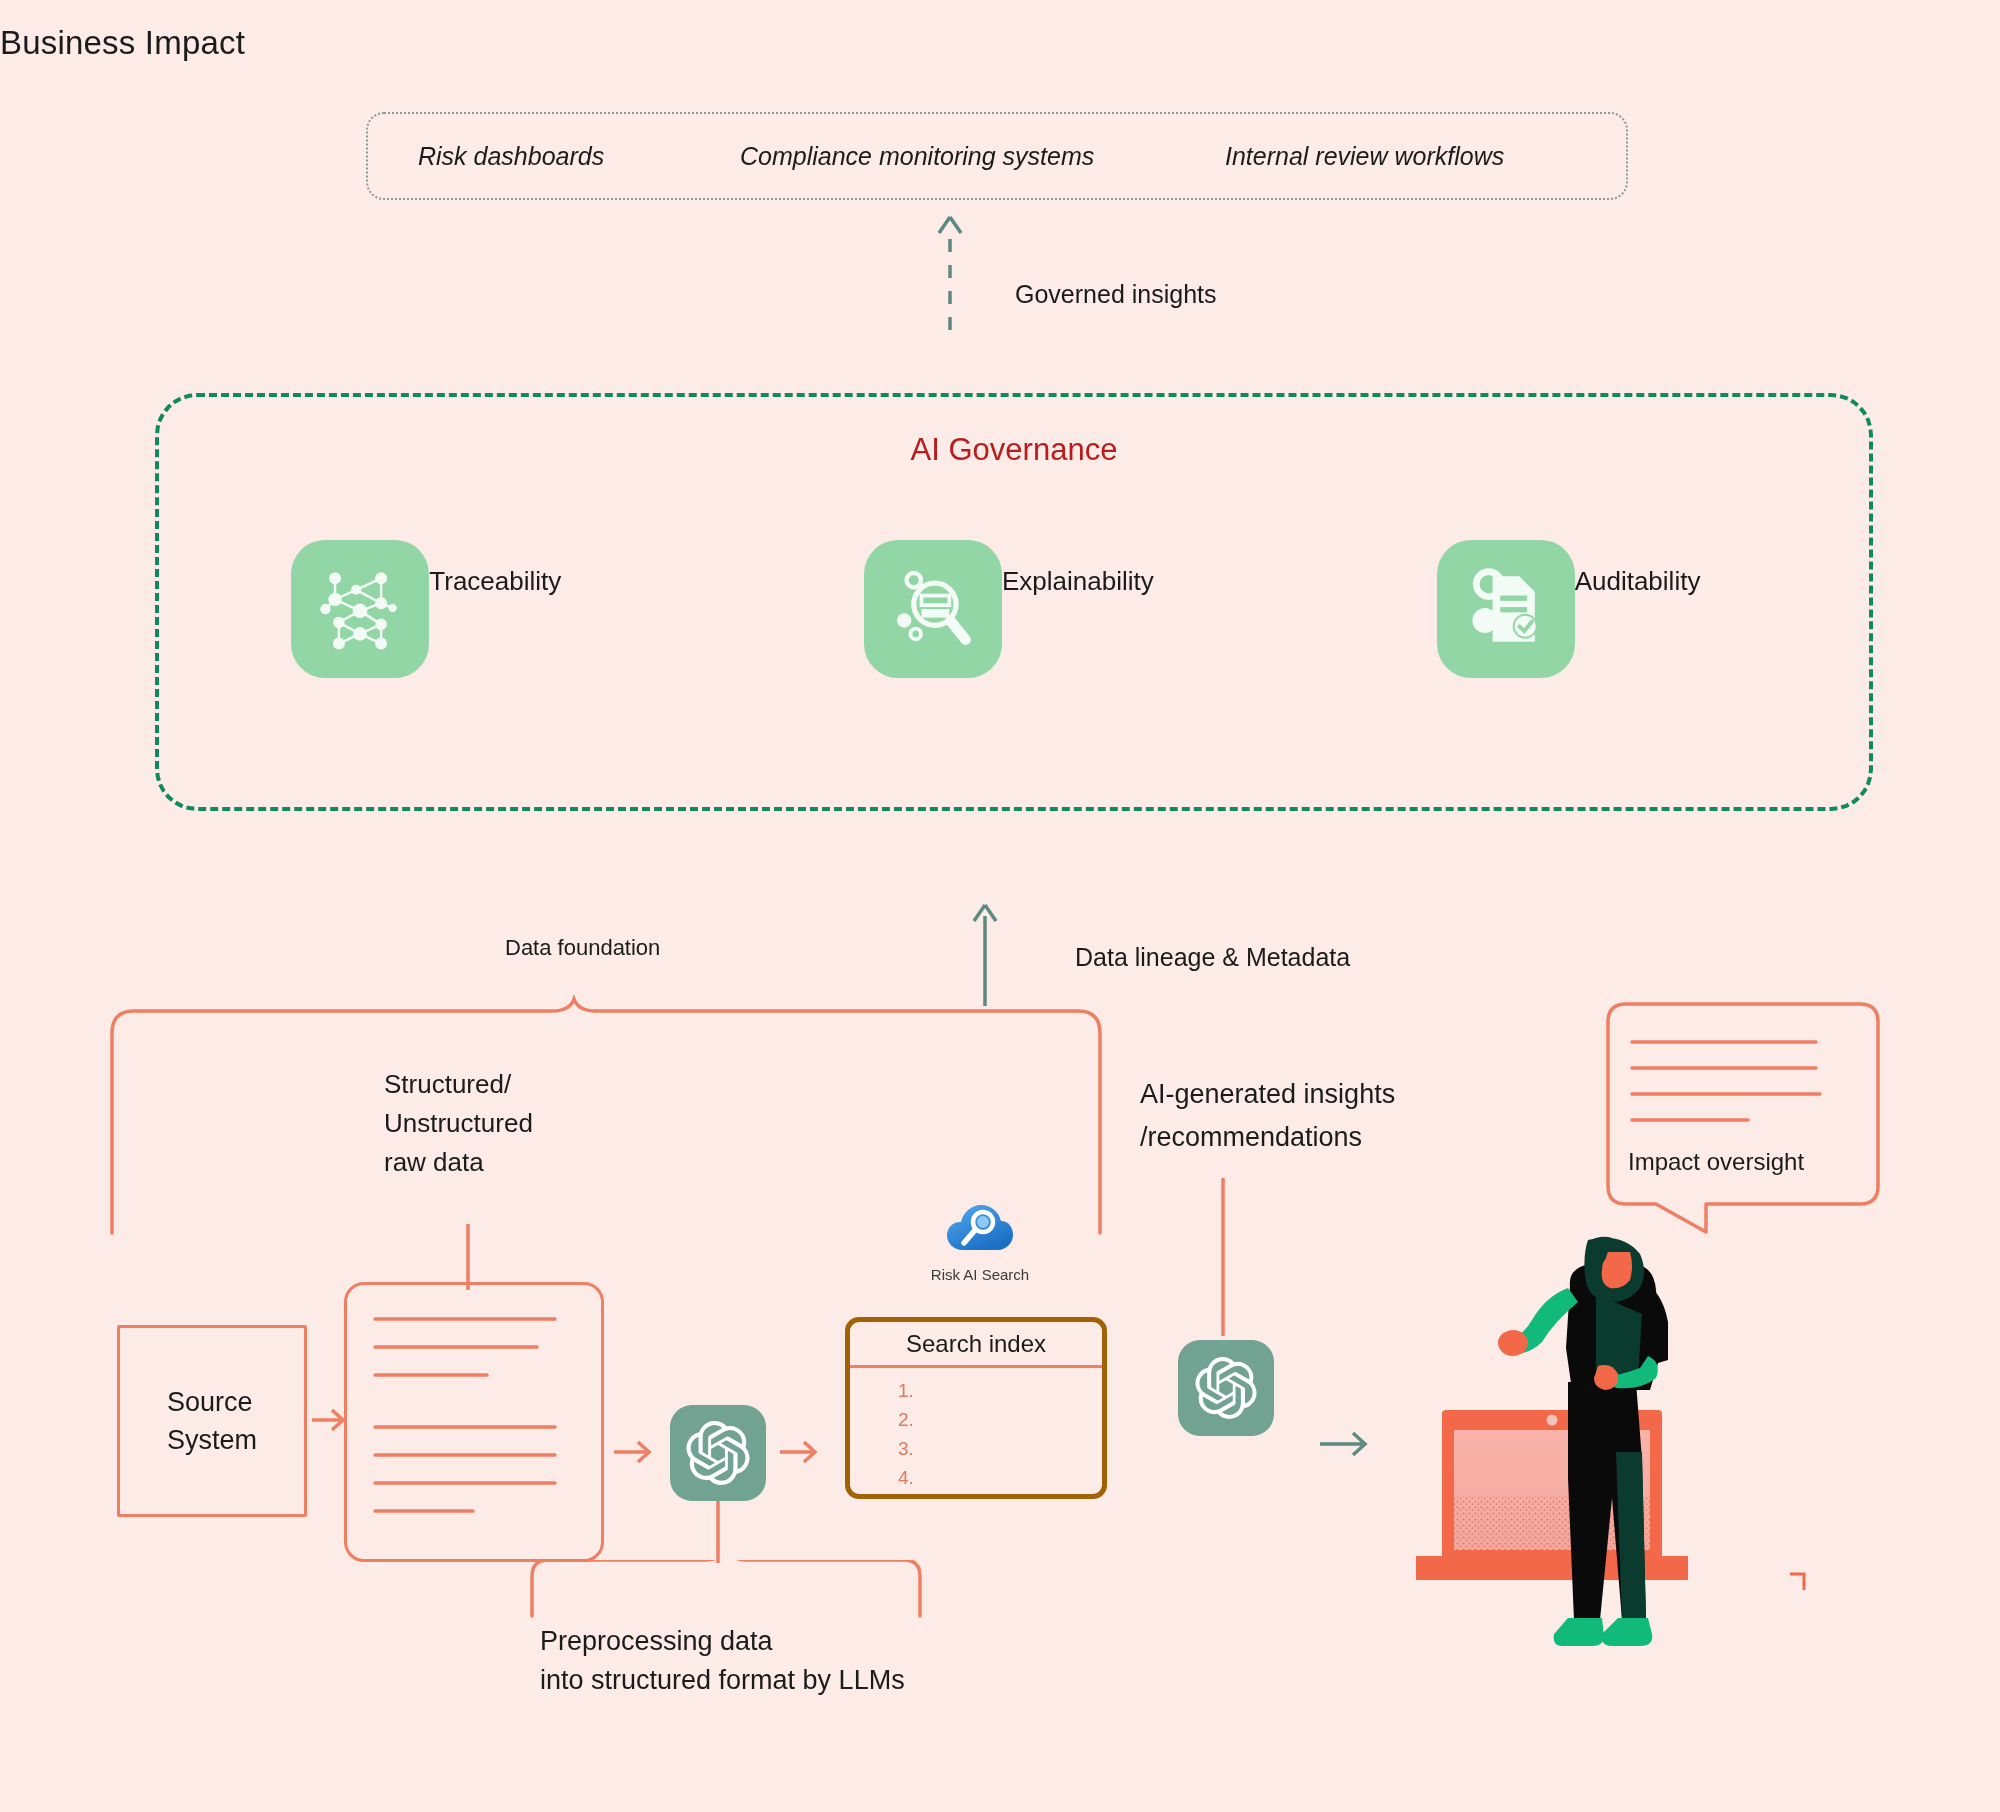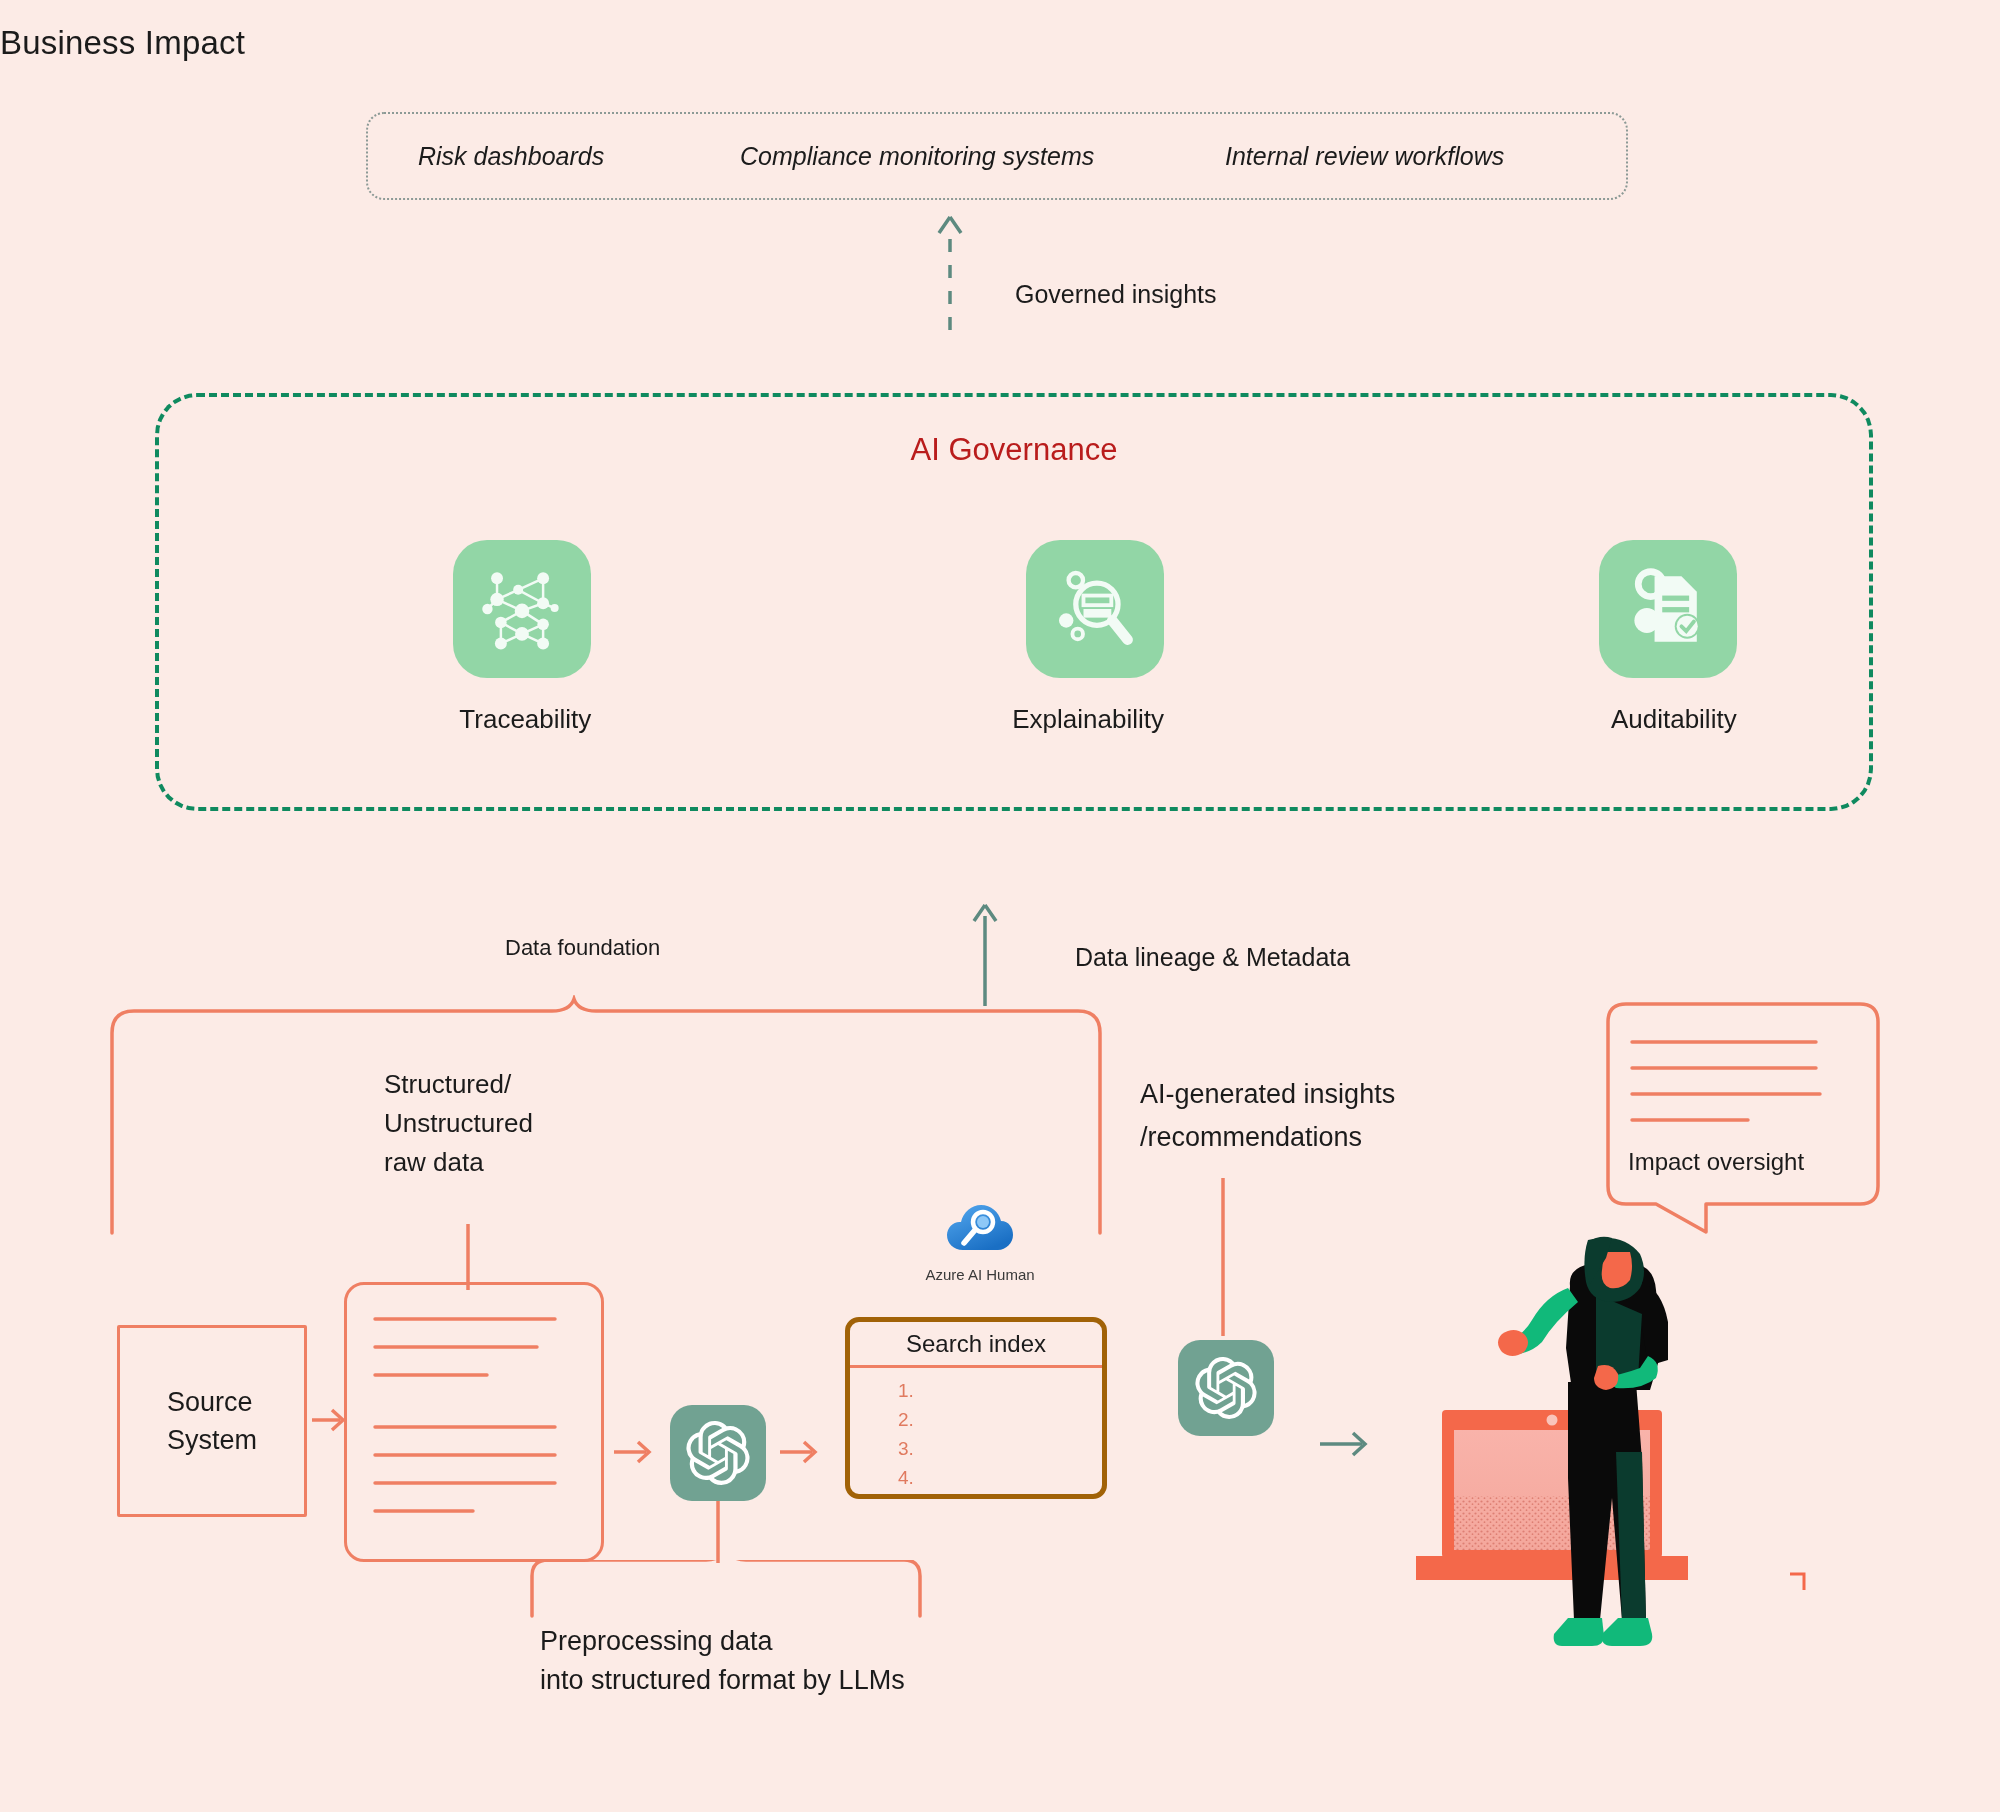--- a/index.html
+++ b/index.html
@@ -64,22 +64,22 @@
   }
   #gov-items {
     left: 155px; top: 540px; width: 1718px;
     display: flex;
     justify-content: space-around;
     align-items: flex-start;
   }
   .gov-item {
     width: 300px;
     display: flex;
-    flex-direction: column;
-    align-items: flex-end;
+    flex-direction: row;
+    align-items: flex-start;
   }
   .gov-tile {
     width: 138px; height: 138px;
     border-radius: 34px;
     background: #92d6a6;
     display: flex;
     align-items: center;
     justify-content: center;
   }
   .gov-label {
@@ -380,21 +380,21 @@
           <stop offset="0" stop-color="#54a8ef"></stop>
           <stop offset="1" stop-color="#1a6fc4"></stop>
         </linearGradient>
       </defs>
       <path d="M18 50 C8 50 2 43 2 35 C2 27 9 21 16 22 C18 12 27 5 36 5 C46 5 54 12 56 21
                C64 21 68 28 68 35 C68 43 61 50 53 50 Z" fill="url(#azgrad)"></path>
       <circle cx="38" cy="22" r="10" fill="none" stroke="#ffffff" stroke-width="4.5"></circle>
       <circle cx="38" cy="22" r="6" fill="#8ec8f7"></circle>
       <line x1="30" y1="30" x2="19" y2="43" stroke="#ffffff" stroke-width="5.5" stroke-linecap="round"></line>
     </svg>
-    <div id="azure-label">Azure AI Human</div>
+    <div id="azure-label">Risk AI Search</div>
   </div>
 
   <div class="abs" id="search-index-box">
     <div id="search-index-title">Search index</div>
     <div id="search-index-list">
       <div>1.</div>
       <div>2.</div>
       <div>3.</div>
       <div>4.</div>
     </div>

